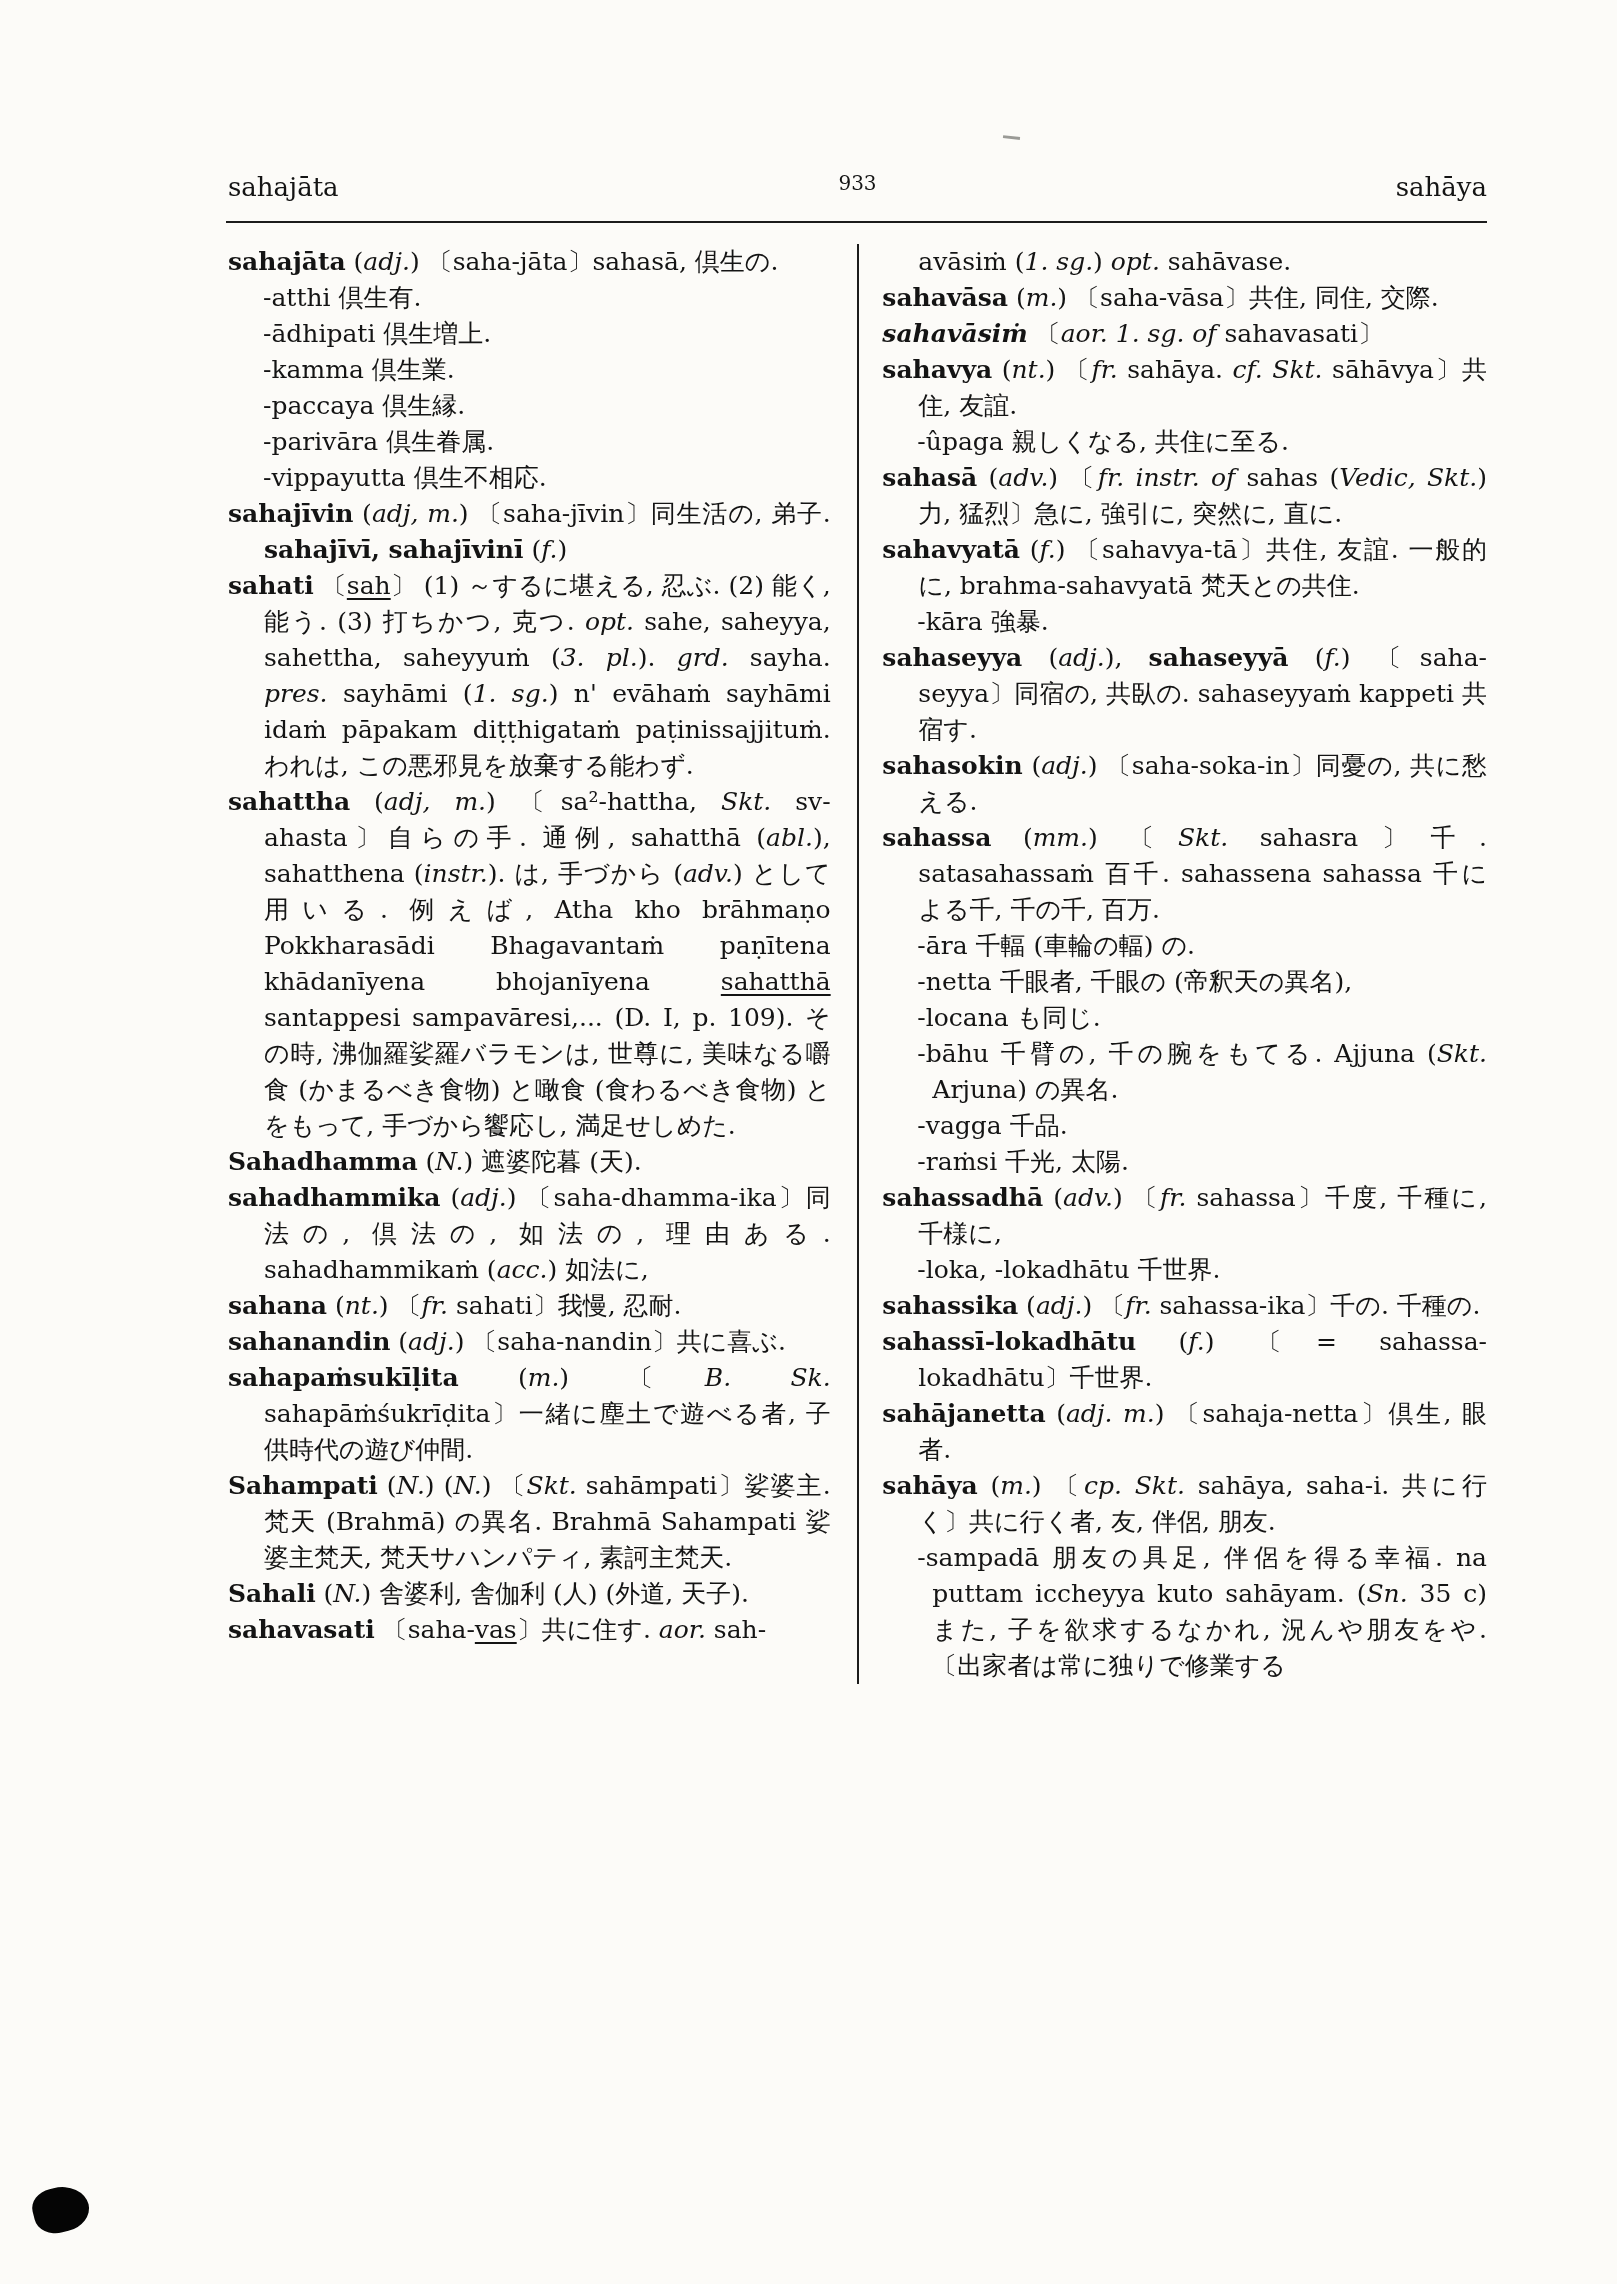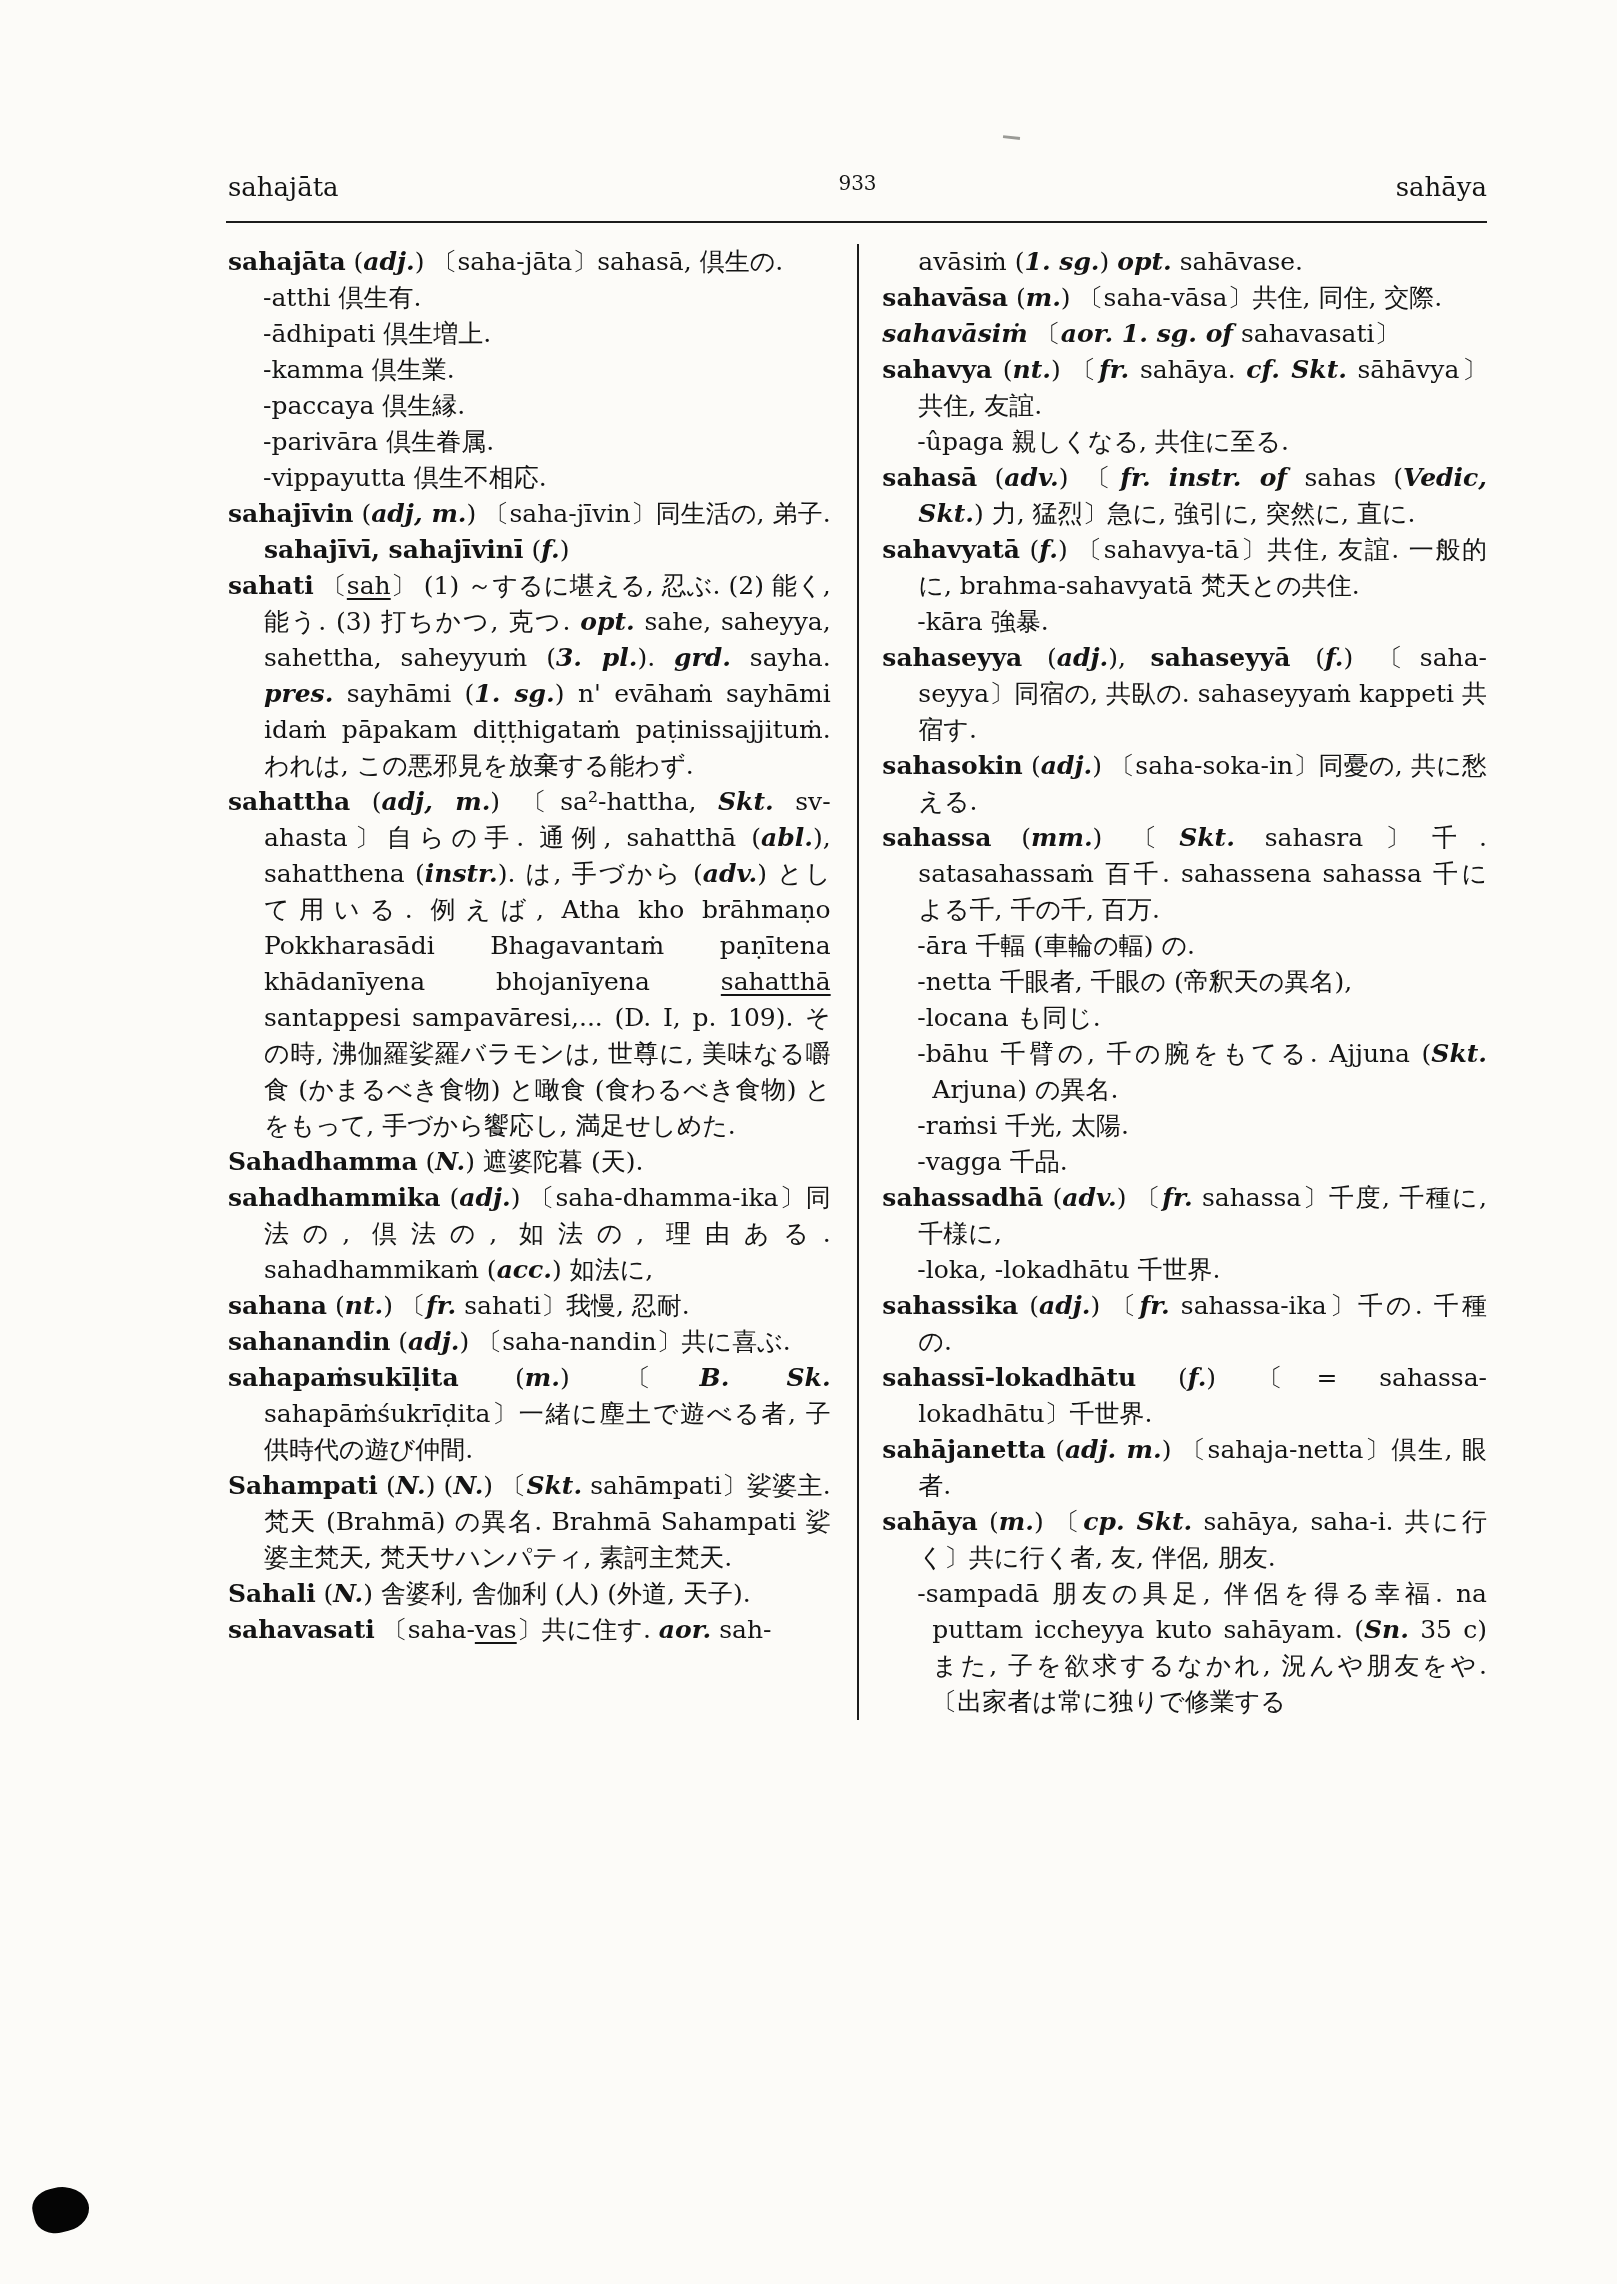--- a/index.html
+++ b/index.html
@@ -53,21 +53,21 @@
     margin-left: 26px;
     margin-right: 23.4px;
     flex-shrink: 0;
   }
   p.blk { margin: 0; }
   p.e { padding-left: 36px; text-indent: -36px; } 
   p.s { padding-left: 50px; text-indent: -15px; } 
   p.c { padding-left: 36px; text-indent: 0; }     
   .run-n { }
   .run-b { font-weight: bold; }
-  .run-i { font-style: italic; font-weight: bold; }
+  .run-i { font-style: italic; }
   .run-bi { font-weight: bold; font-style: italic; }
   .run-u { text-decoration: underline; text-underline-offset: 3.8px; }
   .ink-blot {
     position: absolute;
     left: 33px;
     top: 2187px;
     width: 56px;
     height: 45px;
     background: #050505;
     border-radius: 42% 58% 50% 46%;
@@ -127,22 +127,22 @@
         <p class="blk e"><span class="run-b">sahasā</span><span class="run-n"> (</span><span class="run-i">adv.</span><span class="run-n">) 〔</span><span class="run-i">fr. instr. of</span><span class="run-n"> sahas (</span><span class="run-i">Vedic, Skt.</span><span class="run-n">) 力, 猛烈〕急に, 強引に, 突然に, 直に.</span></p>
         <p class="blk e"><span class="run-b">sahavyatā</span><span class="run-n"> (</span><span class="run-i">f.</span><span class="run-n">) 〔sahavya-tā〕共住, 友誼. 一般的に, brahma-sahavyatā 梵天との共住.</span></p>
         <p class="blk s"><span class="run-n">-kāra 強暴.</span></p>
         <p class="blk e"><span class="run-b">sahaseyya</span><span class="run-n"> (</span><span class="run-i">adj.</span><span class="run-n">), </span><span class="run-b">sahaseyyā</span><span class="run-n"> (</span><span class="run-i">f.</span><span class="run-n">) 〔saha-seyya〕同宿の, 共臥の. sahaseyyaṁ kappeti 共宿す.</span></p>
         <p class="blk e"><span class="run-b">sahasokin</span><span class="run-n"> (</span><span class="run-i">adj.</span><span class="run-n">) 〔saha-soka-in〕同憂の, 共に愁える.</span></p>
         <p class="blk e"><span class="run-b">sahassa</span><span class="run-n"> (</span><span class="run-i">mm.</span><span class="run-n">) 〔</span><span class="run-i">Skt.</span><span class="run-n"> sahasra〕千. satasahassaṁ 百千. sahassena sahassa 千による千, 千の千, 百万.</span></p>
         <p class="blk s"><span class="run-n">-āra 千輻 (車輪の輻) の.</span></p>
         <p class="blk s"><span class="run-n">-netta 千眼者, 千眼の (帝釈天の異名),</span></p>
         <p class="blk s"><span class="run-n">-locana も同じ.</span></p>
         <p class="blk s"><span class="run-n">-bāhu 千臂の, 千の腕をもてる. Ajjuna (</span><span class="run-i">Skt.</span><span class="run-n"> Arjuna) の異名.</span></p>
+        <p class="blk s"><span class="run-n">-vagga 千品.</span></p>
         <p class="blk s"><span class="run-n">-raṁsi 千光, 太陽.</span></p>
-        <p class="blk s"><span class="run-n">-vagga 千品.</span></p>
         <p class="blk e"><span class="run-b">sahassadhā</span><span class="run-n"> (</span><span class="run-i">adv.</span><span class="run-n">) 〔</span><span class="run-i">fr.</span><span class="run-n"> sahassa〕千度, 千種に, 千様に,</span></p>
         <p class="blk s"><span class="run-n">-loka, -lokadhātu 千世界.</span></p>
         <p class="blk e"><span class="run-b">sahassika</span><span class="run-n"> (</span><span class="run-i">adj.</span><span class="run-n">) 〔</span><span class="run-i">fr.</span><span class="run-n"> sahassa-ika〕千の. 千種の.</span></p>
         <p class="blk e"><span class="run-b">sahassī-lokadhātu</span><span class="run-n"> (</span><span class="run-i">f.</span><span class="run-n">) 〔= sahassa-lokadhātu〕千世界.</span></p>
         <p class="blk e"><span class="run-b">sahājanetta</span><span class="run-n"> (</span><span class="run-i">adj. m.</span><span class="run-n">) 〔sahaja-netta〕倶生, 眼者.</span></p>
         <p class="blk e"><span class="run-b">sahāya</span><span class="run-n"> (</span><span class="run-i">m.</span><span class="run-n">) 〔</span><span class="run-i">cp. Skt.</span><span class="run-n"> sahāya, saha-i. 共に行く〕共に行く者, 友, 伴侶, 朋友.</span></p>
         <p class="blk s"><span class="run-n">-sampadā 朋友の具足, 伴侶を得る幸福. na puttam iccheyya kuto sahāyam. (</span><span class="run-i">Sn.</span><span class="run-n"> 35 c) また, 子を欲求するなかれ, 況んや朋友をや. 〔出家者は常に独りで修業する</span></p>
       </section>
   </main>
 

